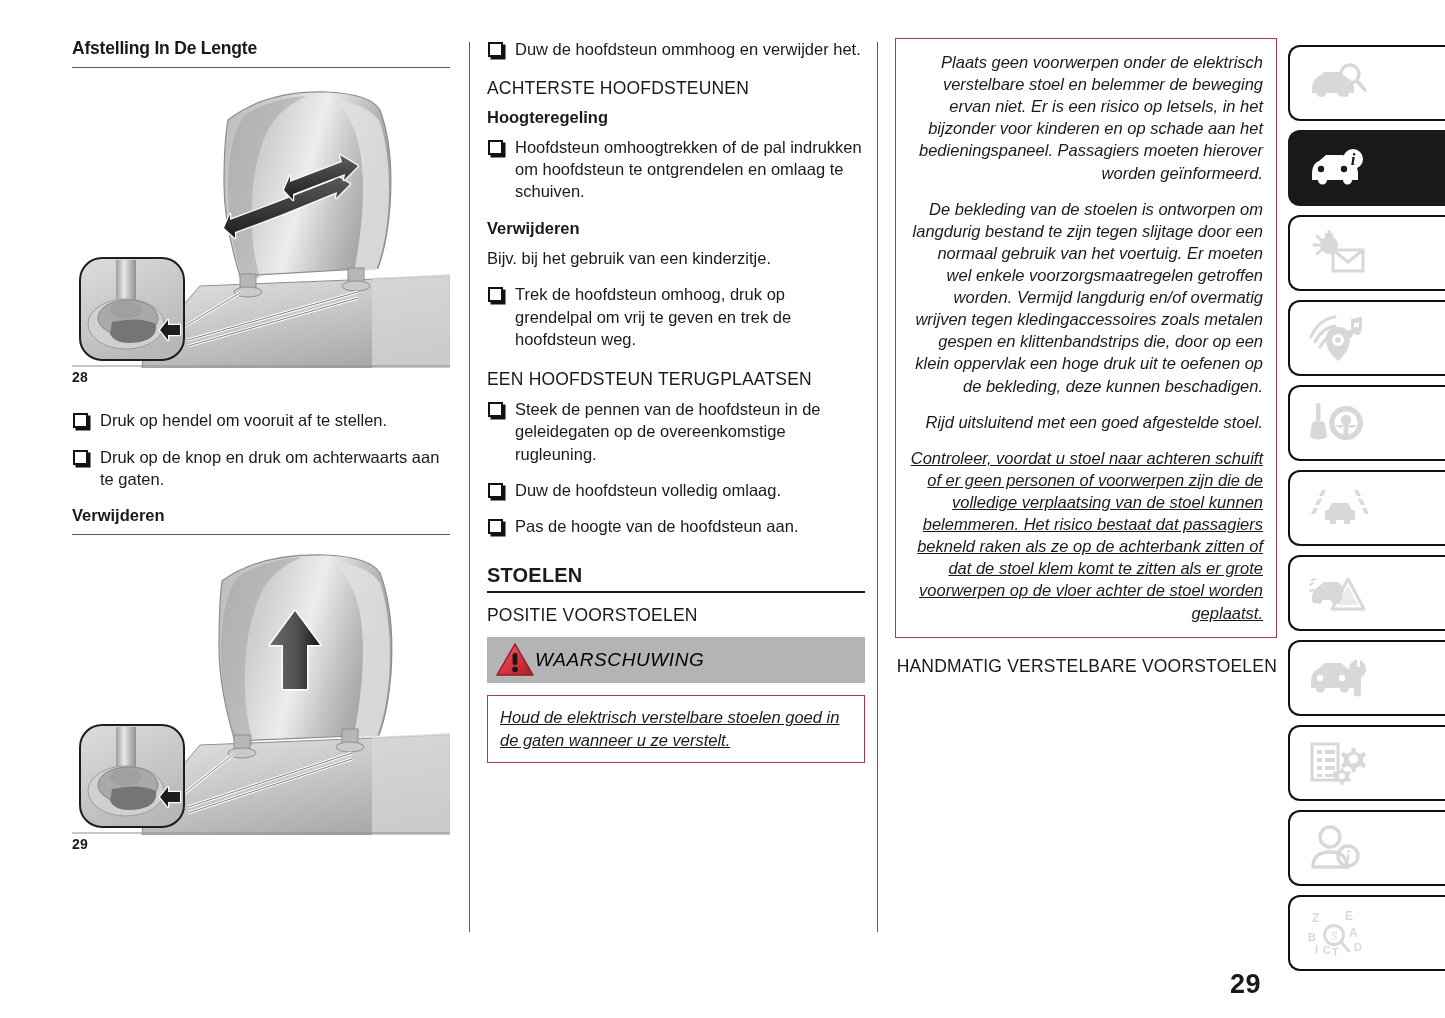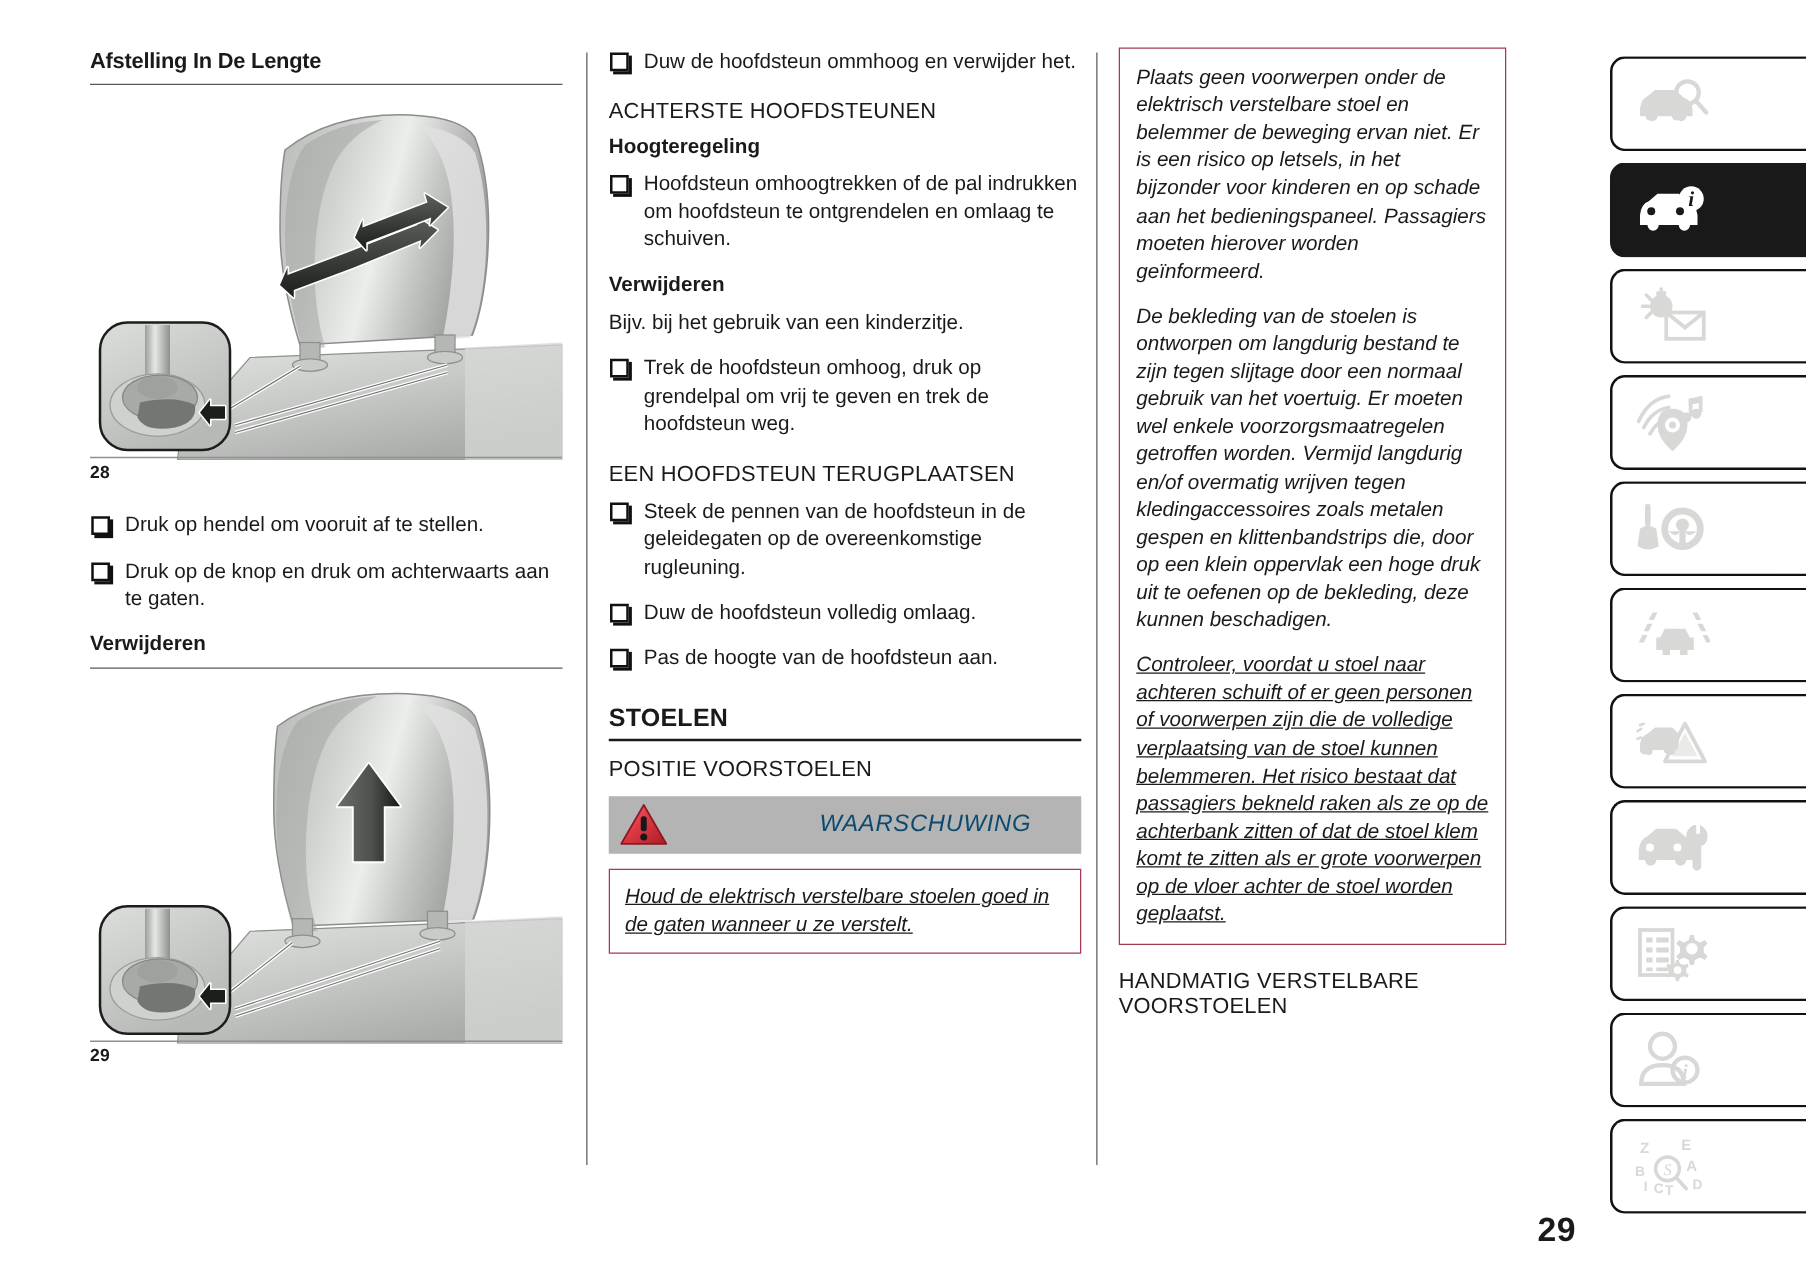--- a/index.html
+++ b/index.html
@@ -23,21 +23,21 @@
     height: 1018px;
   }
 
   
   .col {
     position: absolute;
     top: 38px;
   }
   .col-1 { left: 72px;  width: 378px; }
   .col-2 { left: 487px; width: 378px; }
-  .col-3 { left: 895px; width: 310px; }
+  .col-3 { left: 895px; width: 382px; text-align: right; }
 
   .divider {
     position: absolute;
     top: 42px;
     width: 1px;
     height: 890px;
     background: #5c5c5c;
   }
   .divider.d1 { left: 469px; }
   .divider.d2 { left: 877px; }
@@ -127,22 +127,22 @@
   .warn-bar {
     height: 46px;
     background: #b4b4b4;
     display: flex;
     align-items: center;
     margin-bottom: 12px;
   }
   .warn-bar .tri { margin-left: 8px; display: block; }
   .warn-bar .wlabel {
     flex: 1;
-    text-align: right;
-    color: #0c4a6e;
+    text-align: left;
+    color: #000000;
     font-style: italic;
     font-size: 19px;
     font-weight: normal;
     letter-spacing: 0.6px;
     padding-right: 40px;
   }
   .warn-box {
     border: 1.3px solid #a33b52;
     padding: 10px 12px 11px 12px;
     font-style: italic;
@@ -426,20 +426,21 @@
       <p>Houd de elektrisch verstelbare stoelen goed in de gaten wanneer u ze verstelt.</p>
     </div>
 
   </div>
 
   <div class="col col-3">
 
     <div class="warn-box tall">
       <p>Plaats geen voorwerpen onder de elektrisch verstelbare stoel en belemmer de beweging ervan niet. Er is een risico op letsels, in het bijzonder voor kinderen en op schade aan het bedieningspaneel. Passagiers moeten hierover worden geïnformeerd.</p>
       <p>De bekleding van de stoelen is ontworpen om langdurig bestand te zijn tegen slijtage door een normaal gebruik van het voertuig. Er moeten wel enkele voorzorgsmaatregelen getroffen worden. Vermijd langdurig en/of overmatig wrijven tegen kledingaccessoires zoals metalen gespen en klittenbandstrips die, door op een klein oppervlak een hoge druk uit te oefenen op de bekleding, deze kunnen beschadigen.</p>
+      <p>Rijd uitsluitend met een goed afgestelde stoel.</p>
       <p>Controleer, voordat u stoel naar achteren schuift of er geen personen of voorwerpen zijn die de volledige verplaatsing van de stoel kunnen belemmeren. Het risico bestaat dat passagiers bekneld raken als ze op de achterbank zitten of dat de stoel klem komt te zitten als er grote voorwerpen op de vloer achter de stoel worden geplaatst.</p>
     </div>
 
     <h2 class="h-sub" style="margin-top:18px;margin-bottom:10px">HANDMATIG VERSTELBARE VOORSTOELEN</h2>
 
   </div>
 
   <div class="rail">
 
     <div class="tab">

